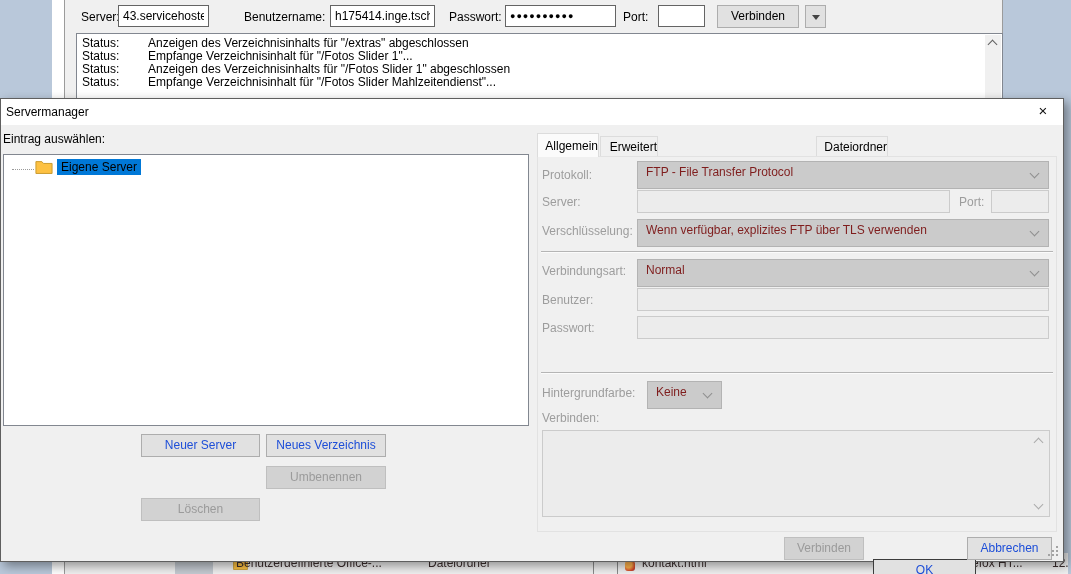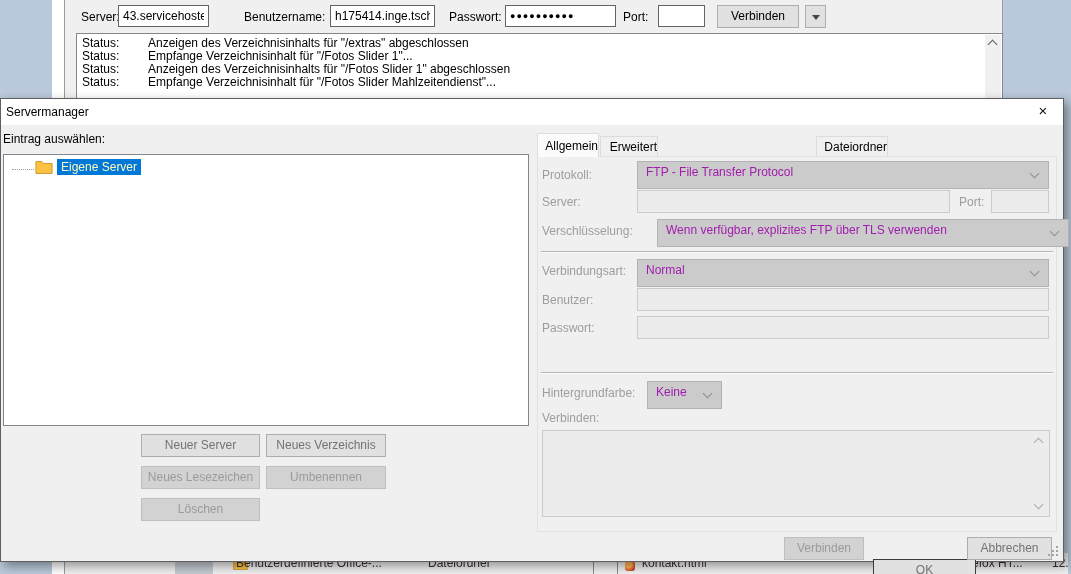--- a/index.html
+++ b/index.html
@@ -37,35 +37,35 @@
 
   
   .dialog{left:0;top:98px;width:1064px;height:464px;background:#f0f0f0;
           border:1px solid #5f5f5f;box-sizing:border-box;box-shadow:4px 4px 10px rgba(0,0,0,.40);}
   .titlebar{left:0;top:0;width:100%;height:26px;background:#ffffff;}
   .title-text{left:5px;top:6px;}
   .close-btn{right:4px;top:0;width:32px;height:26px;text-align:center;line-height:24px;font-size:15px;color:#111;cursor:default;}
 
   .tree-box{left:2px;top:55px;width:526px;height:272px;background:#fff;border:1px solid #828790;box-sizing:border-box;}
   .tree-connector{left:8px;top:11px;width:22px;border-top:1px dotted #9a9a9a;}
-  .tree-sel{background:#0078d7;color:#fef9c3;padding:1px 4px;}
+  .tree-sel{background:#0078d7;color:#000000;padding:1px 4px;}
 
   .btn{height:23px;background:#e1e1e1;border:1px solid #adadad;box-sizing:border-box;text-align:center;
-       line-height:21px;font-family:"Liberation Sans",sans-serif;font-size:12px;color:#737373;cursor:default;}
+       line-height:21px;font-family:"Liberation Sans",sans-serif;font-size:12px;color:#1d4ed8;cursor:default;}
   .btn.disabled{background:#d2d2d2;border-color:#bfbfbf;color:#9b9b9b;}
   .btn.default{border:1px solid #3c3c3c;}
 
   
   .tab{top:37px;height:21px;line-height:20px;text-align:right;background:#f0f0f0;
        border:1px solid #dcdcdc;border-bottom:none;box-sizing:border-box;cursor:default;}
   .tab.active{top:34px;height:24px;background:#fbfbfb;line-height:24px;z-index:3;}
   .panel{left:536px;top:57px;width:520px;height:376px;border:1px solid #e2e2e2;background:#f0f0f0;box-sizing:border-box;}
 
   .flbl{color:#9d9d9d;}
-  .combo-dis{background:#cbcbcb;border:1px solid #b3b3b3;height:28px;box-sizing:border-box;color:#a21caf;
+  .combo-dis{background:#cbcbcb;border:1px solid #b3b3b3;height:28px;box-sizing:border-box;color:#7f1d1d;
              line-height:21px;padding:0 8px;overflow:hidden;}
   .combo-dis .chev{position:absolute;right:10px;top:8px;}
   .tbx-dis{background:#ececec;border:1px solid #cbcbcb;height:23px;box-sizing:border-box;}
   .sep{height:1px;background:#b5b5b5;border-bottom:1px solid #fbfbfb;}
   .comments{background:#ececec;border:1px solid #cbcbcb;box-sizing:border-box;}
   .comments .chev{position:absolute;right:7px;border-color:#ababab;}
 
   .grip{right:4px;bottom:4px;width:11px;height:11px;}
   .grip i{position:absolute;left:0;top:8px;width:2px;height:2px;background:#a3a3a3;
           box-shadow:4px 0 #a3a3a3,8px 0 #a3a3a3,4px -4px #a3a3a3,8px -4px #a3a3a3,8px -8px #a3a3a3;}
@@ -157,21 +157,20 @@
       <span class="abs tree-connector"></span>
       <svg class="abs" style="left:31px;top:2px;" width="18" height="14" viewBox="0 0 16 13">
         <path d="M0.5 1.5 L6 1.5 L7.5 3.2 L15.5 3.2 L15.5 12.5 L0.5 12.5 Z" fill="#fdc142" stroke="#c99a2c" stroke-width="0.9"></path>
       </svg>
       <span class="abs tree-sel nw" style="left:53px;top:1px;">Eigene Server</span>
     </div>
   </div>
 
   <div class="btn abs" style="left:140px;top:335px;width:119px;">Neuer Server</div>
   <div class="btn abs" style="left:265px;top:335px;width:120px;">Neues Verzeichnis</div>
-  <div class="btn abs disabled" style="left:140px;top:367px;width:119px;">Neues Lesezeichen</div>
   <div class="btn abs disabled" style="left:265px;top:367px;width:120px;">Umbenennen</div>
   <div class="btn abs disabled" style="left:140px;top:399px;width:119px;">Löschen</div>
 
   <div class="tab abs active" style="left:536px;width:62px;">Allgemein</div>
   <div class="tab abs" style="left:599px;width:58px;">Erweitert</div>
   <div class="tab abs" style="left:815px;width:72px;">Dateiordner</div>
 
   <div class="abs panel"></div>
 
   <span class="abs flbl nw" style="left:541px;top:52px;margin-top:17px;">Protokoll:</span>
@@ -179,21 +178,21 @@
     <span class="nw">FTP - File Transfer Protocol</span>
     <span class="chev down"></span>
   </div>
 
   <span class="abs flbl nw" style="left:541px;top:96px;">Server:</span>
   <div class="abs tbx-dis" style="left:636px;top:91px;width:313px;"></div>
   <span class="abs flbl nw" style="left:958px;top:96px;">Port:</span>
   <div class="abs tbx-dis" style="left:990px;top:91px;width:58px;"></div>
 
   <span class="abs flbl nw" style="left:541px;top:125px;">Verschlüsselung:</span>
-  <div class="abs combo-dis" style="left:636px;top:120px;width:412px;margin-left:20px;">
+  <div class="abs combo-dis" style="left:636px;top:120px;width:412px;">
     <span class="nw">Wenn verfügbar, explizites FTP über TLS verwenden</span>
     <span class="chev down"></span>
   </div>
 
   <div class="abs sep" style="left:540px;top:152px;width:512px;"></div>
 
   <span class="abs flbl nw" style="left:541px;top:165px;">Verbindungsart:</span>
   <div class="abs combo-dis" style="left:636px;top:160px;width:412px;">
     <span class="nw">Normal</span>
     <span class="chev down"></span>

